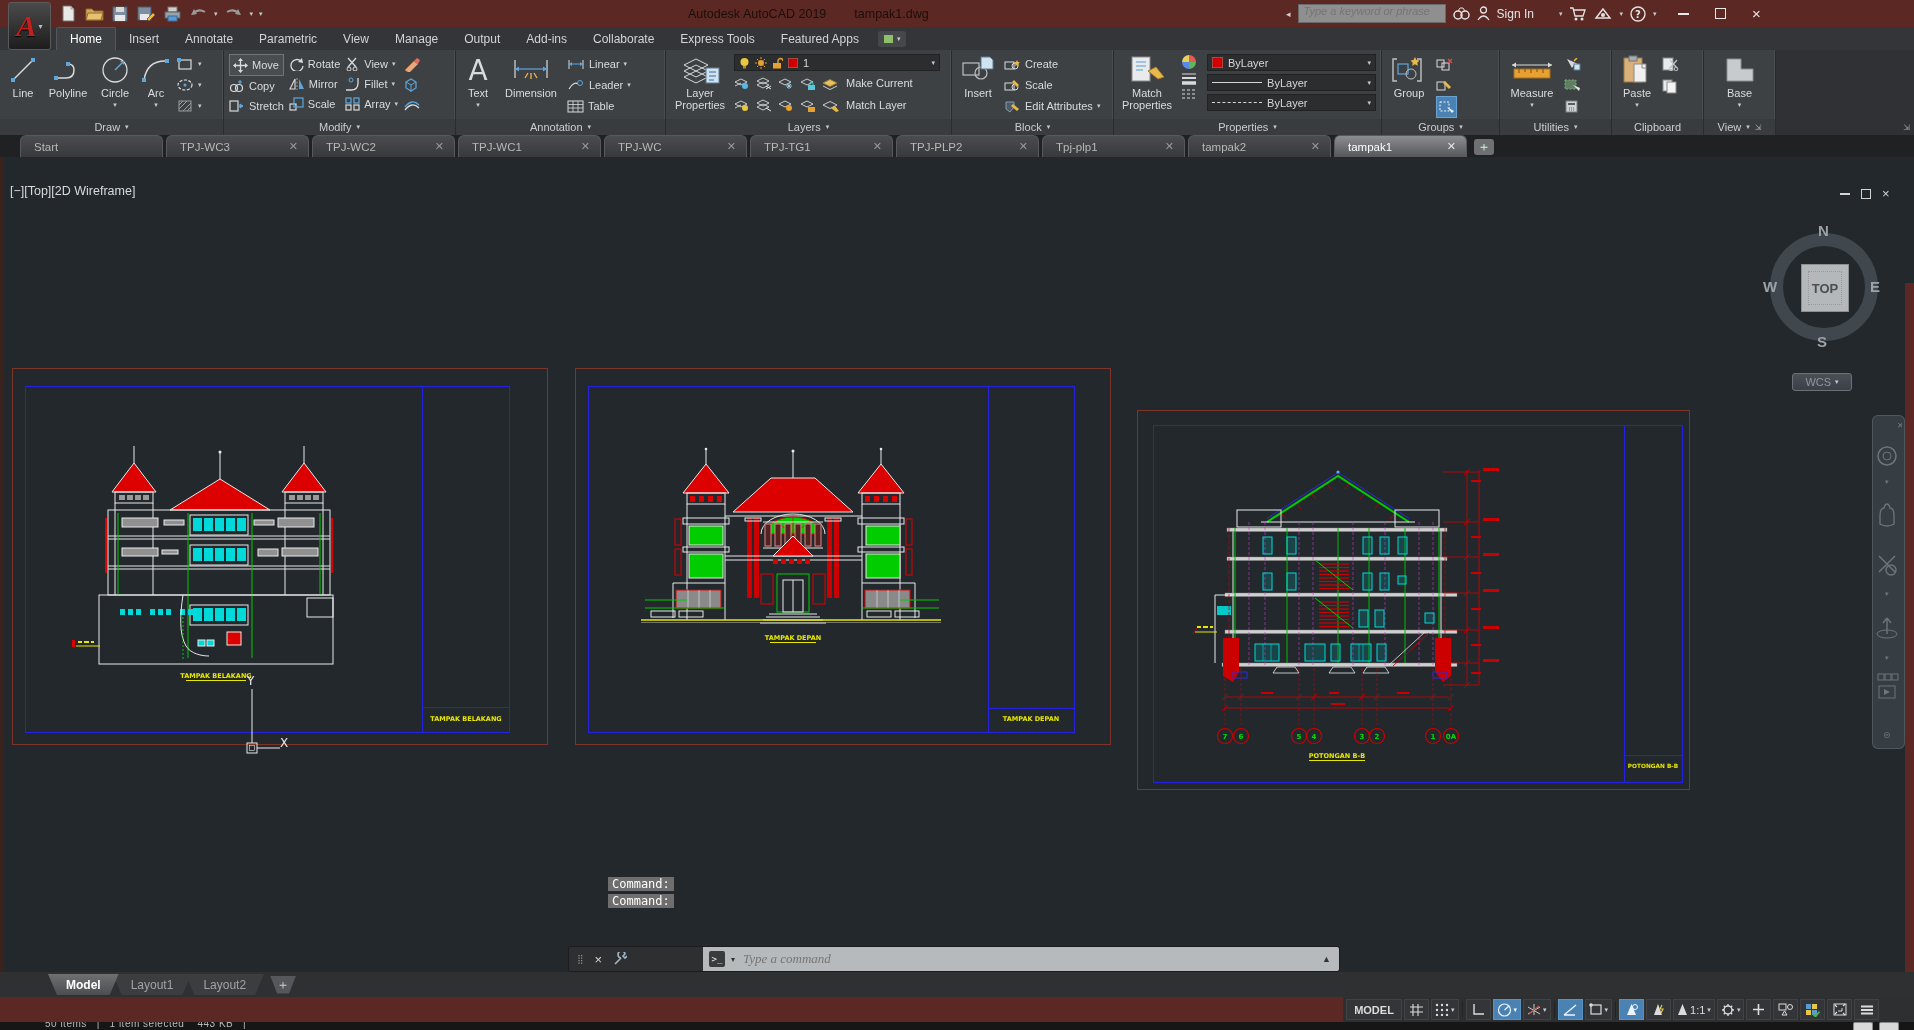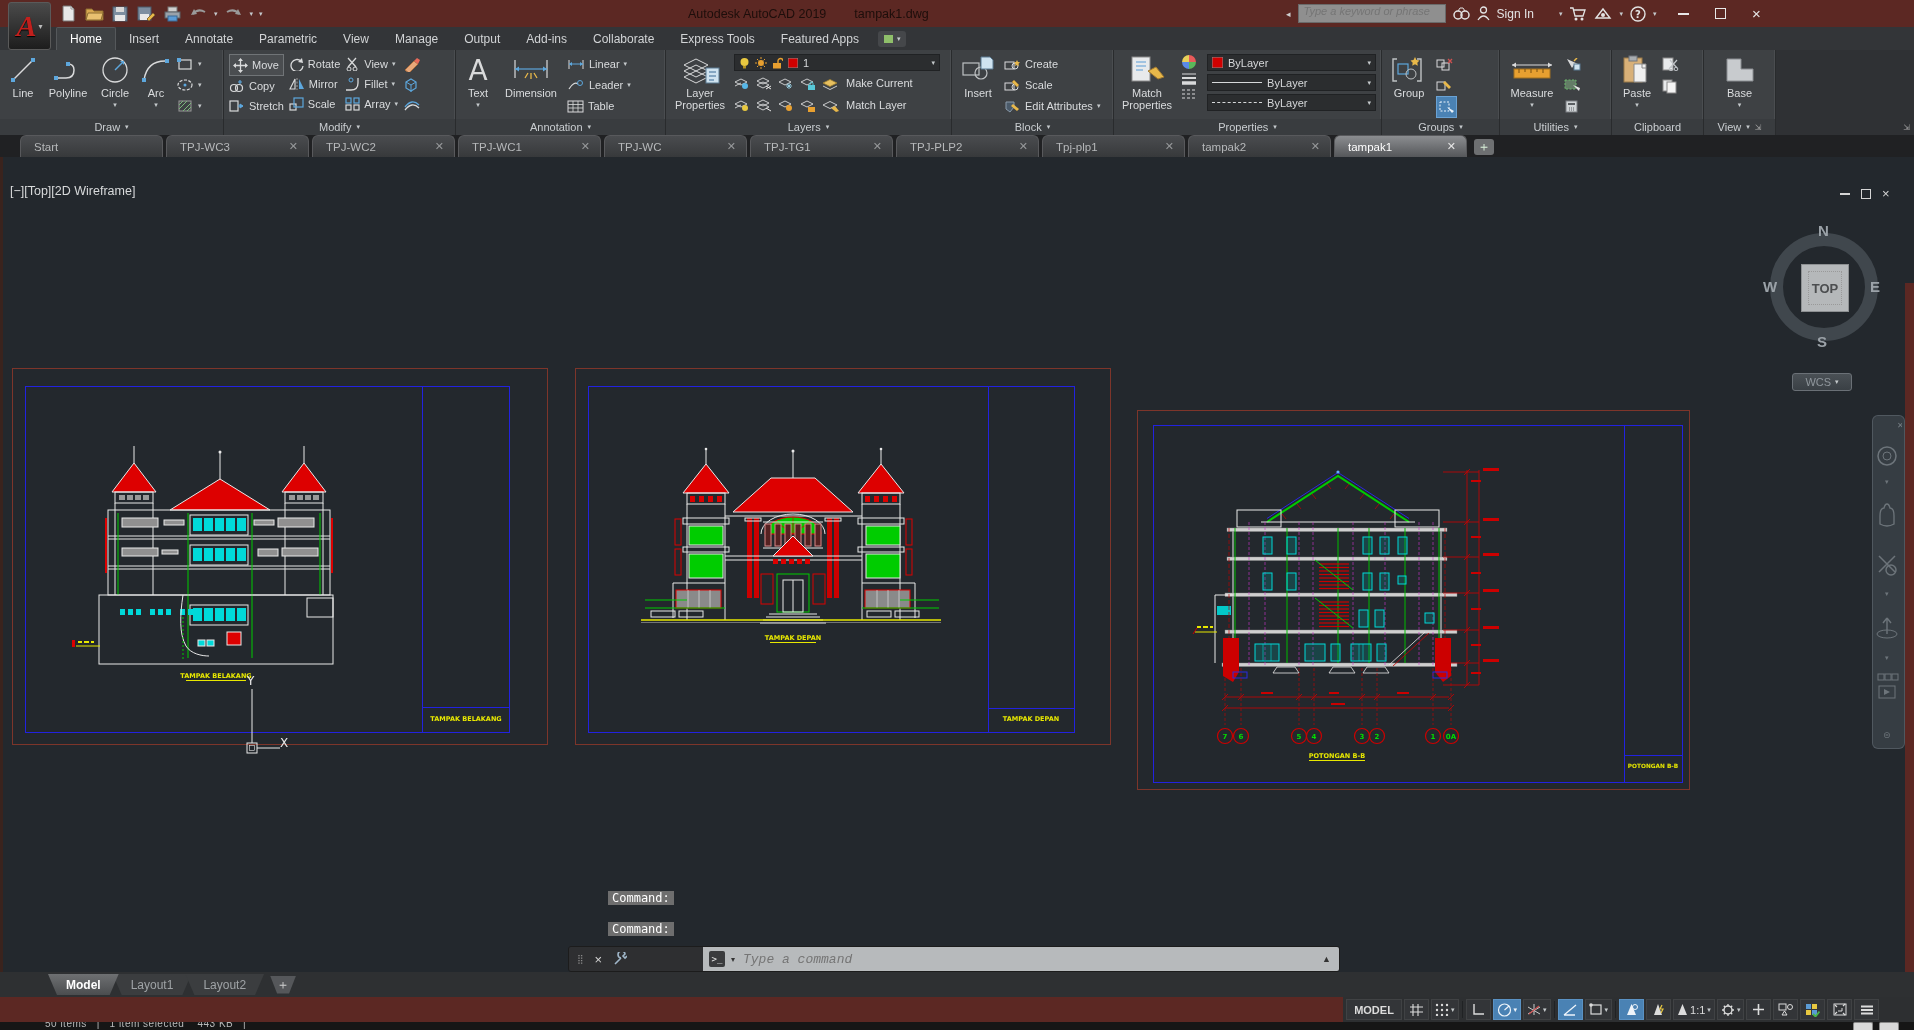--- a/index.html
+++ b/index.html
@@ -54,27 +54,27 @@
   .vletter{position:absolute;color:#9ba2a8;font-weight:bold;font-size:15px}
   .vtop{position:absolute;left:39px;top:39px;width:46px;height:46px;background:#b5b8ba;border:1px solid #8d9092;display:flex;align-items:center;justify-content:center;font-size:13px;font-weight:bold;color:#4c4e50}
   .vtop .inner{position:absolute;left:6px;top:6px;right:6px;bottom:6px;border:1px dotted #999}
   .wcsbtn{position:absolute;left:1792px;top:216px;width:58px;height:16px;border:1px solid #6a7076;border-radius:3px;background:linear-gradient(#4a5055,#3a4045);color:#8f969c;font-size:11px;display:flex;align-items:center;justify-content:center;gap:4px}
   .navbar{position:absolute;left:1872px;top:258px;width:31px;height:332px;background:rgba(74,82,90,.5);border:1px solid rgba(130,140,150,.35);border-radius:6px}
   .mstrip-r{position:absolute;left:1905px;top:126px;width:9px;height:896px;background:#5c2823}
   .mstrip-l{position:absolute;left:0;top:0;width:3px;height:815px;background:#3a231d}
   
   .cmdhist{position:absolute;left:608px;top:874px;width:712px;font-family:"DejaVu Sans Mono",monospace;font-size:12px;color:#fff}
   .cmdmsg{background:#686868;padding:1px 4px;line-height:15px;width:700px}
-  .cmdline{background:#6e6e6e;padding:0 4px;margin-top:17px;width:fit-content;line-height:14px}
+  .cmdline{background:#6e6e6e;padding:0 4px;margin-top:3px;width:fit-content;line-height:14px}
   .cmddock{position:absolute;left:568px;top:946px;width:770px;height:24px;display:flex;border-radius:3px;overflow:hidden;border:1px solid #1c1c1c}
   .cmddock .dark{width:134px;background:#2e2f31;display:flex;align-items:center;gap:10px;padding-left:8px;box-sizing:border-box;color:#d5d5d5}
   .cmddock .grip{color:#8a8a8a;font-size:9px;letter-spacing:1px}
   .cmdfield{flex:1;background:#b7babc;display:flex;align-items:center;gap:6px;padding:0 6px;position:relative}
   .cmdfield .pbox{width:16px;height:16px;background:#3a3b3d;border-radius:2px;color:#e8e8e8;font-size:9px;display:flex;align-items:center;justify-content:center;font-family:"DejaVu Sans Mono",monospace}
-  .cmdfield input{flex:1;border:none;background:transparent;outline:none;font-style:italic;font-size:13px;color:#6d28d9;font-family:Liberation Mono, monospace}
+  .cmdfield input{flex:1;border:none;background:transparent;outline:none;font-style:italic;font-size:13px;color:#6d28d9;font-family:Liberation Serif, serif}
   .cmdup{color:#333;font-size:9px;margin-right:2px}
   
   .lrow{position:absolute;left:0;top:972px;width:1914px;height:25px;background:#2e3032;display:flex;align-items:center;padding-left:48px;box-sizing:border-box}
   .ltab{height:21px;padding:0 18px;display:flex;align-items:center;font-size:12px;color:#9fa3a6;background:#3b3d3f;clip-path:polygon(0 0,100% 0,calc(100% - 9px) 100%,9px 100%);margin-right:-6px}
   .ltab.on{background:linear-gradient(#6e7072,#4b4d4f);color:#fff;font-weight:bold;z-index:2;position:relative}
   .lplus{width:26px;height:18px;margin-left:12px;background:#55575a;clip-path:polygon(0 0,100% 0,calc(100% - 7px) 100%,7px 100%);color:#cfcfcf;display:flex;align-items:center;justify-content:center;font-size:13px}
   .bottomband{position:absolute;left:0;top:997px;width:1914px;height:25px;background:#5c2823}
   .statusbar{position:absolute;left:1343px;top:997px;width:571px;height:25px;background:#2d2f31;display:flex;align-items:center;padding-left:3px;box-sizing:border-box;gap:2px}
   .stb{height:21px;min-width:25px;display:flex;align-items:center;justify-content:center;gap:2px;background:#333538;border:1px solid #404244;color:#dcdcdc;font-size:11px;padding:0 3px;box-sizing:border-box}
   .stb.blue{background:#4a82b4;border-color:#5a92c4}

